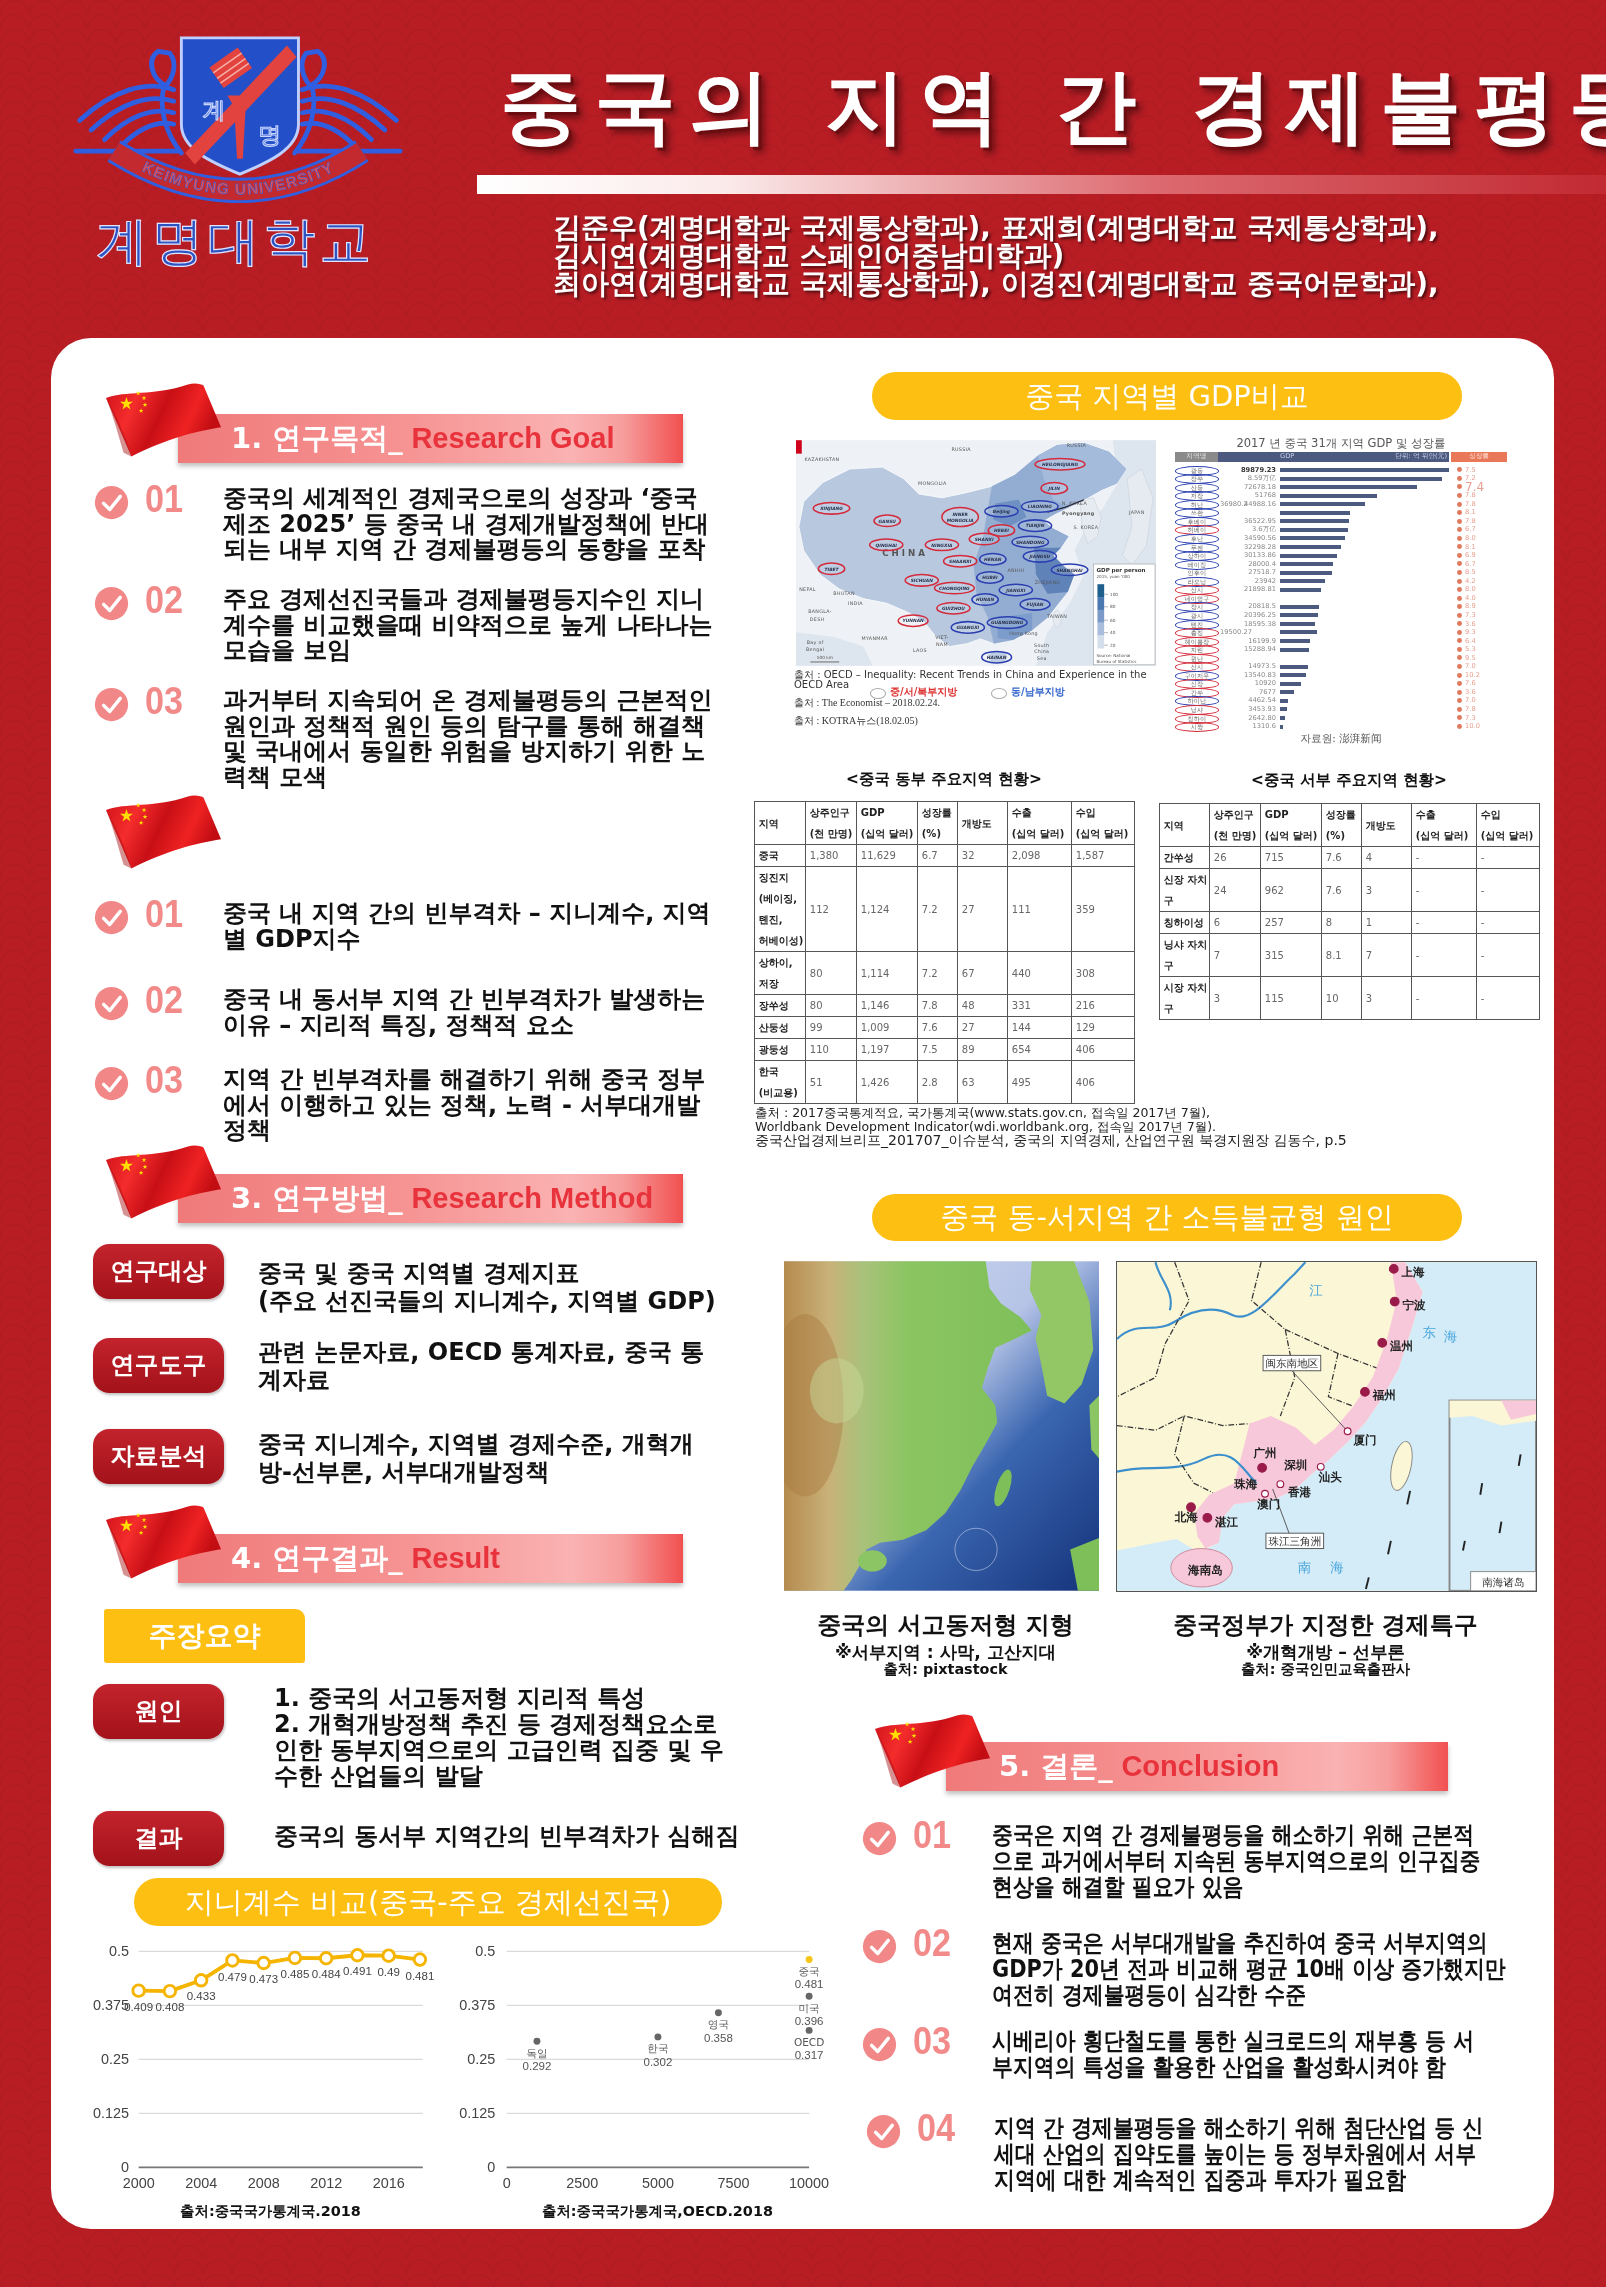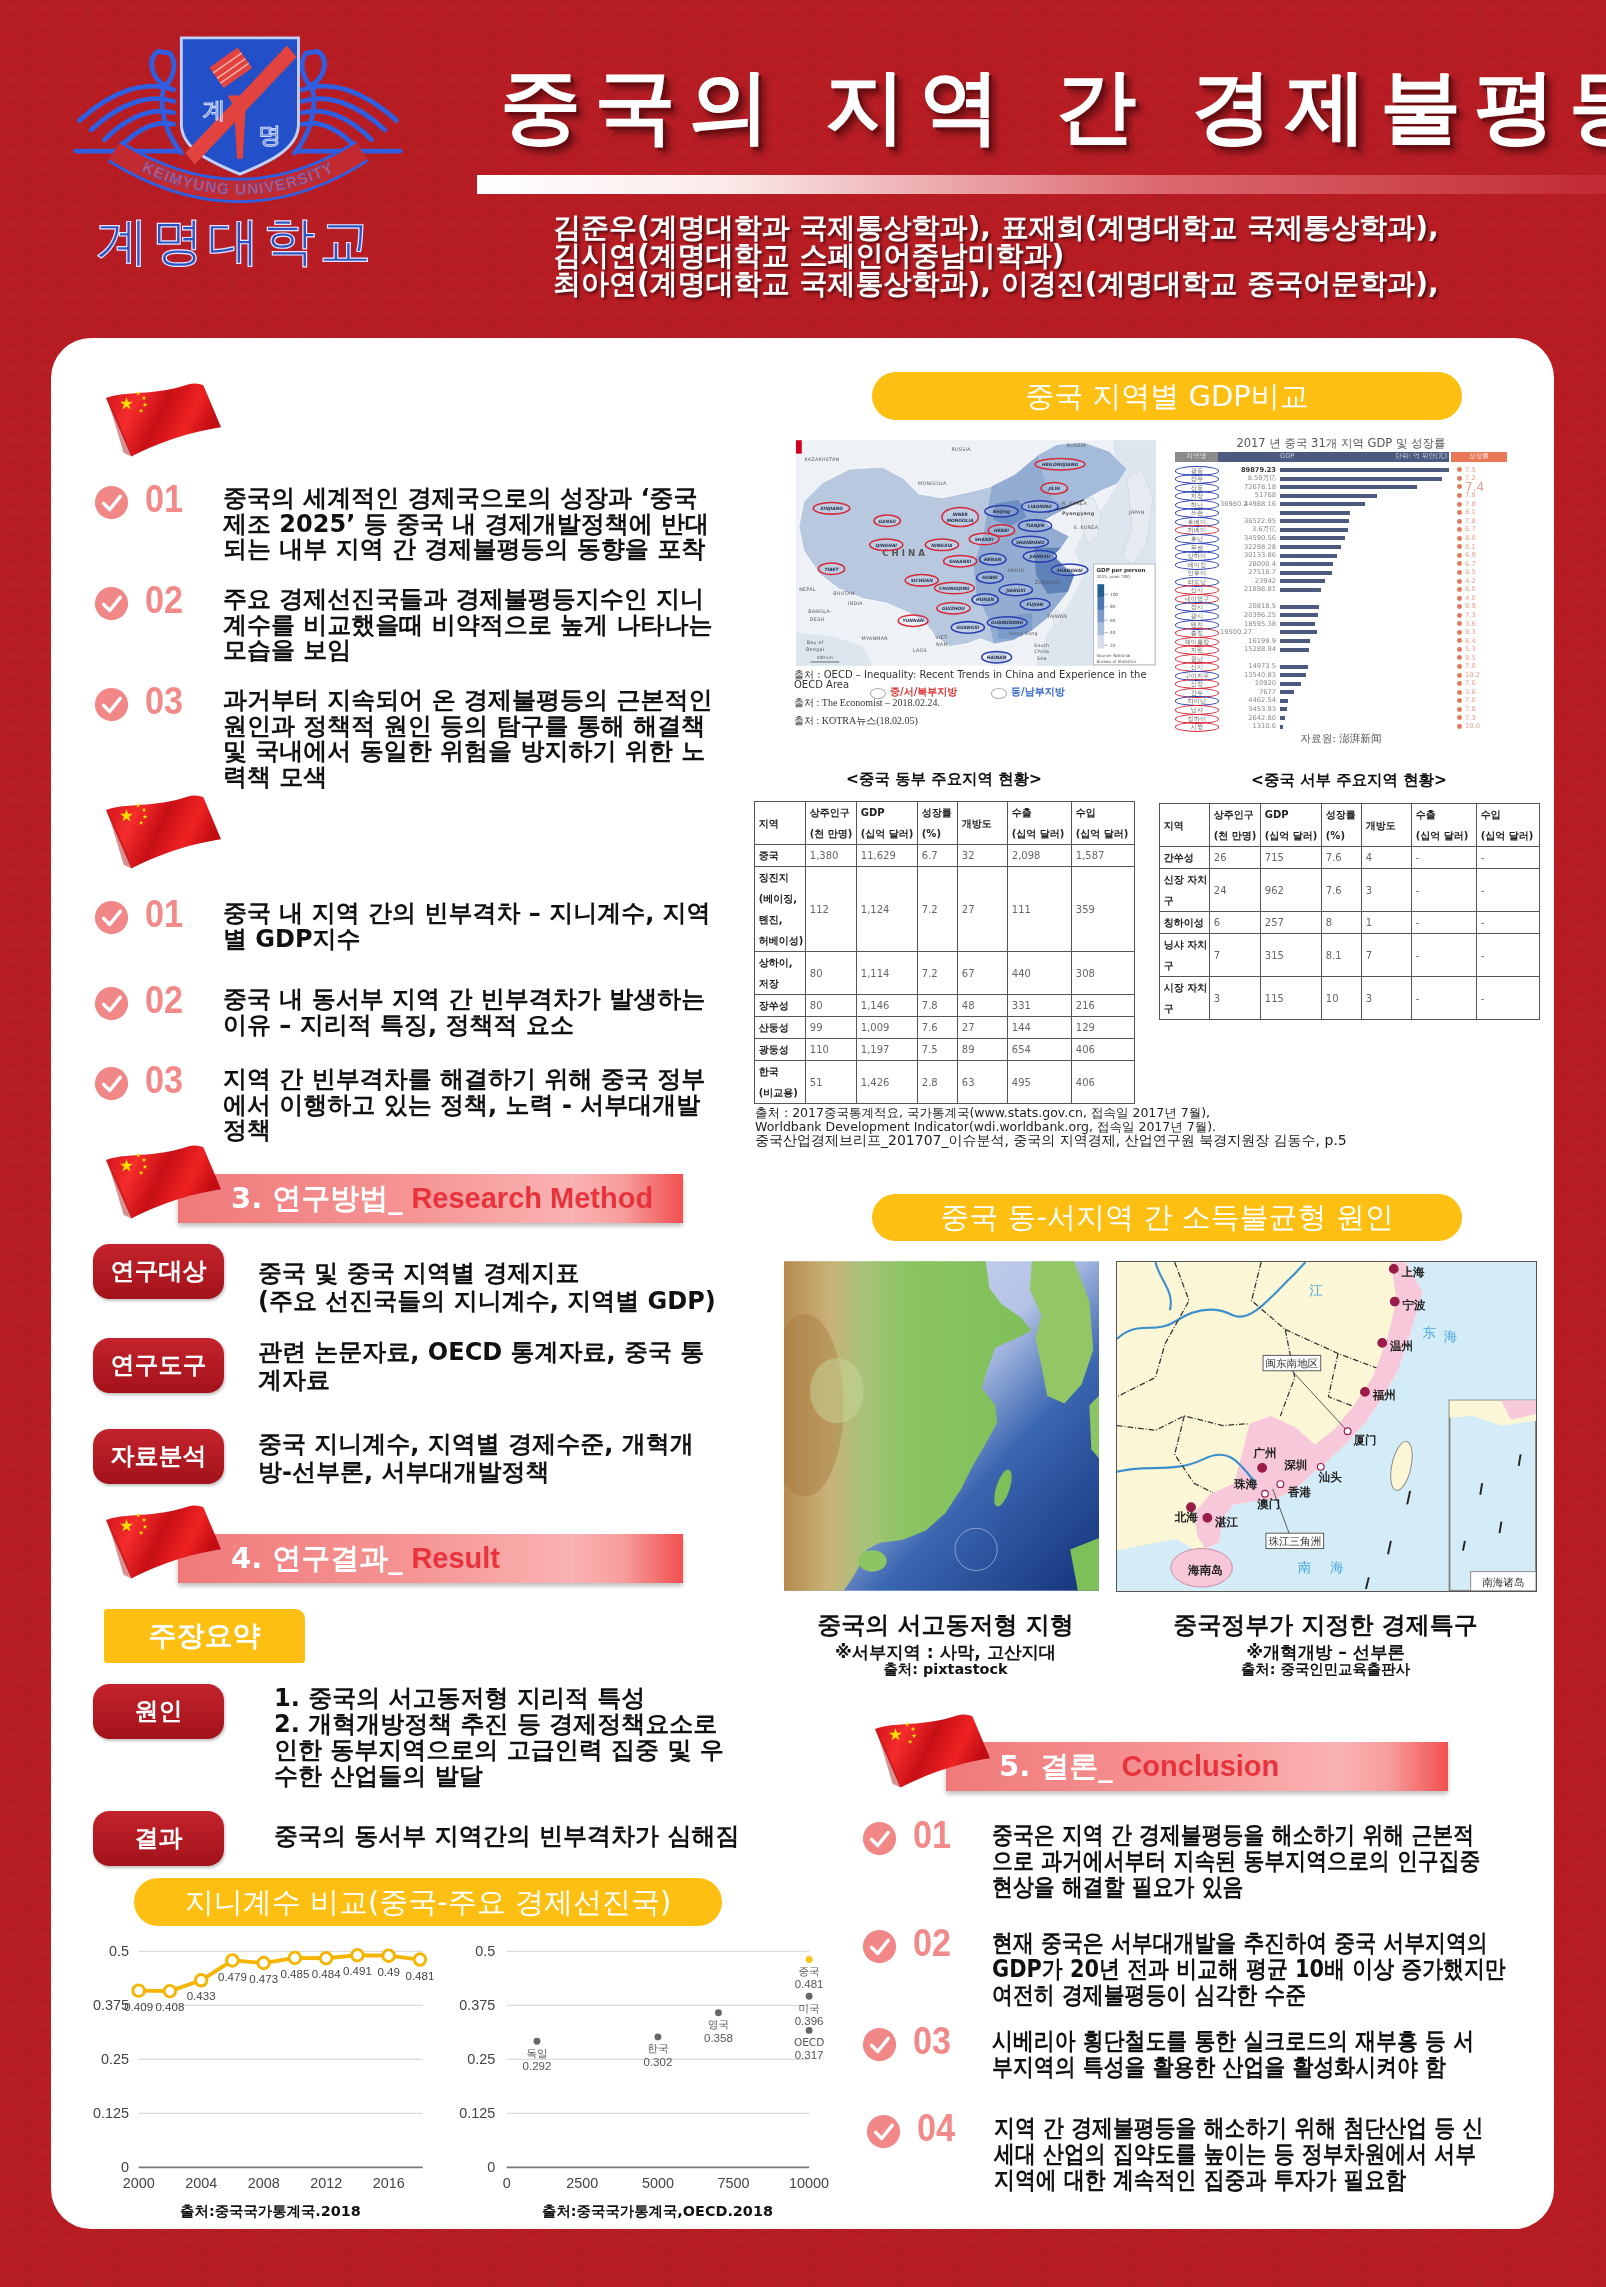--- a/index.html
+++ b/index.html
@@ -114,20 +114,23 @@
     <div>김준우(계명대학과 국제통상학과), 표재희(계명대학교 국제통상학과),</div>
     <div>김시연(계명대학교 스페인어중남미학과)</div>
     <div>최아연(계명대학교 국제통상학과), 이경진(계명대학교 중국어문학과),</div>
   </div>
 
   <div class="abs panel"></div>
 
   <svg class="abs flag" style="left:106px;top:382px" viewBox="0 0 122 80" width="117" height="77">
       <use href="#flag"></use>
     </svg>
+  <div class="abs band" style="left:178px;top:414px;width:505px">
+    <div class="band-text"><span class="band-ko">1. 연구목적_</span><span class="band-en">Research Goal</span></div>
+  </div>
 
   <div class="abs item" style="left:94px;top:485px">
     <svg class="check" viewBox="0 0 36 36" width="35" height="35">
         <use href="#check"></use>
       </svg>
     <span class="num">01</span>
     <div class="t">
       <div>중국의 세계적인 경제국으로의 성장과 ‘중국</div>
       <div>제조 2025’ 등 중국 내 경제개발정책에 반대</div>
       <div>되는 내부 지역 간 경제불평등의 동향을 포착</div>

